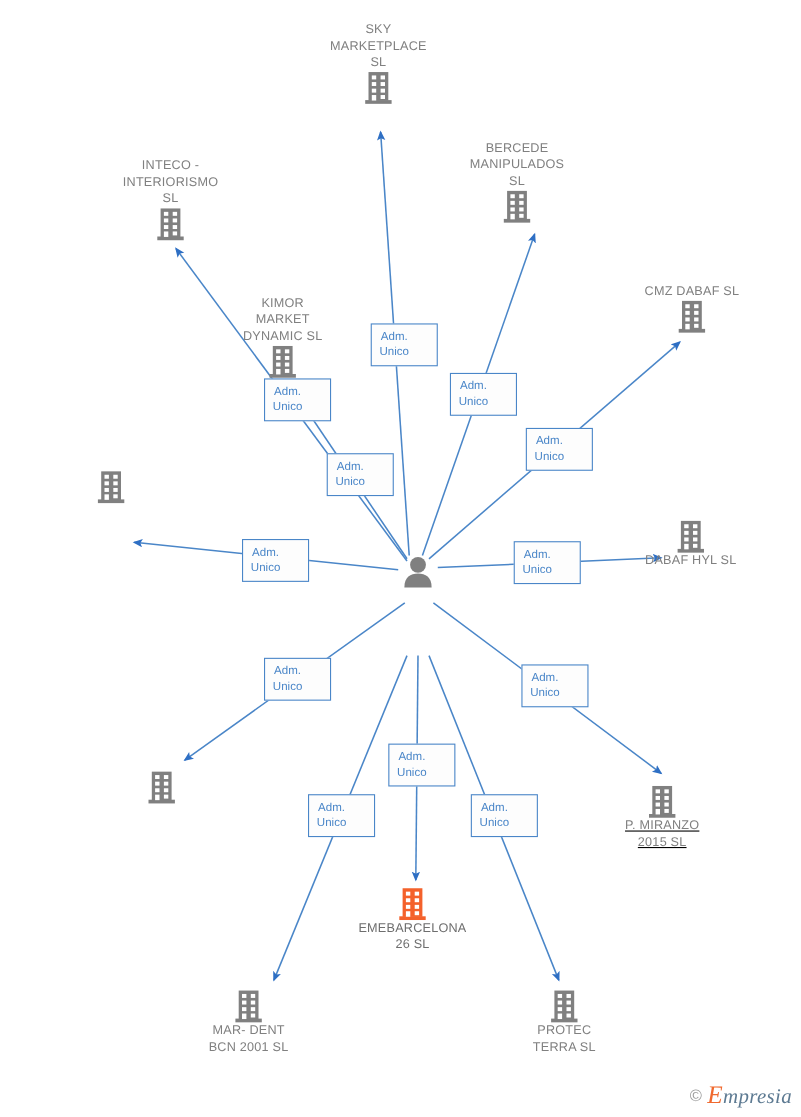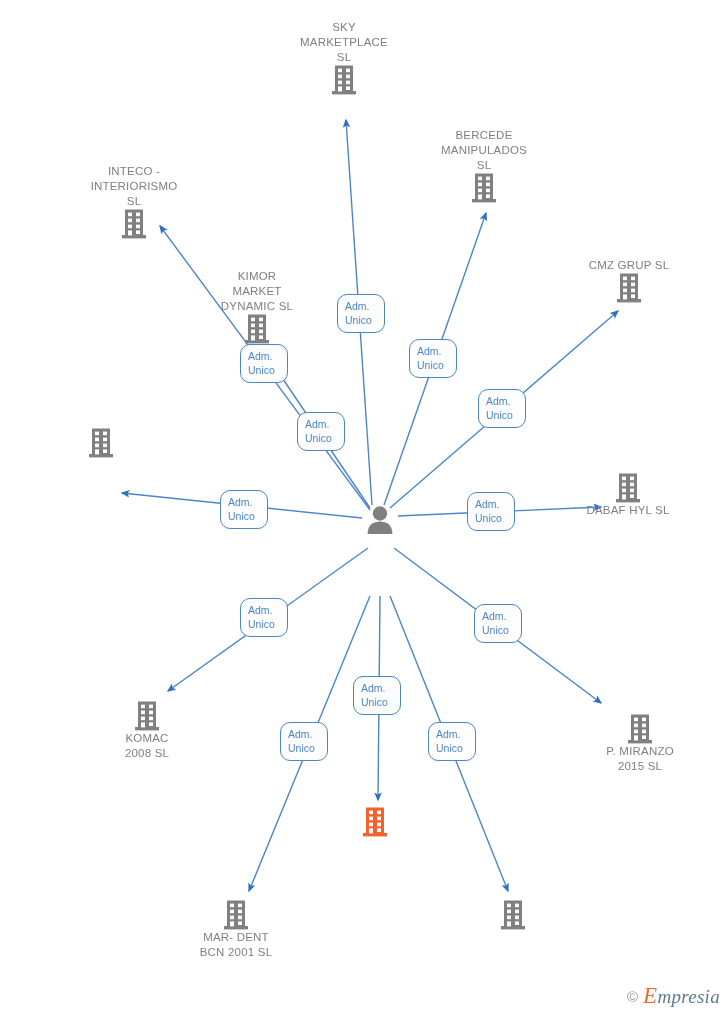--- a/index.html
+++ b/index.html
@@ -40,28 +40,28 @@
   .node-label.focus {
     color: #6e6e6e;
   }
   .node-icon {
     display: block;
     margin: 0 auto;
   }
   .edge-label {
     position: absolute;
     border: 1.4px solid #4a86c8;
-    border-radius: 10px;
+    border-radius: 0;
     background: #fdfdfd;
     color: #4a86c8;
     font-size: 10.5px;
     line-height: 14px;
     font-family: "Liberation Sans", sans-serif;
-    padding: 4px 12px 5px 7px;
-    text-align: left;
+    padding: 4px 25px 5px 7px;
+    text-align: center;
     white-space: pre-line;
     box-sizing: border-box;
   }
   #watermark {
     position: absolute;
     right: 8px;
     bottom: 6px;
     display: flex;
     align-items: center;
     gap: 5px;
@@ -123,60 +123,60 @@
             <rect x="15" y="3.6" width="4" height="3.6" fill="#ffffff"></rect>
             <rect x="7" y="9.6" width="4" height="3.6" fill="#ffffff"></rect>
             <rect x="15" y="9.6" width="4" height="3.6" fill="#ffffff"></rect>
             <rect x="7" y="15.6" width="4" height="3.6" fill="#ffffff"></rect>
             <rect x="15" y="15.6" width="4" height="3.6" fill="#ffffff"></rect>
             <rect x="7" y="21.4" width="4" height="5" fill="#ffffff"></rect>
             <rect x="15" y="21.4" width="4" height="3.6" fill="#ffffff"></rect>
           </svg>
         </div>
       </div>
-      <div class="node" style="width: 150px; left: 59px; top: 144px; margin-top: 20px;">
+      <div class="node" style="width: 150px; left: 80px; top: 144px;">
         <div class="node-label">INTECO -
 INTERIORISMO
 SL</div>
         <div>
           <svg class="node-icon" width="26" height="30" viewBox="0 0 26 30" xmlns="http://www.w3.org/2000/svg">
             <rect x="4" y="0.5" width="18" height="26" fill="#808080"></rect>
             <rect x="1" y="26" width="24" height="3.4" fill="#808080"></rect>
             <rect x="7" y="3.6" width="4" height="3.6" fill="#ffffff"></rect>
             <rect x="15" y="3.6" width="4" height="3.6" fill="#ffffff"></rect>
             <rect x="7" y="9.6" width="4" height="3.6" fill="#ffffff"></rect>
             <rect x="15" y="9.6" width="4" height="3.6" fill="#ffffff"></rect>
             <rect x="7" y="15.6" width="4" height="3.6" fill="#ffffff"></rect>
             <rect x="15" y="15.6" width="4" height="3.6" fill="#ffffff"></rect>
             <rect x="7" y="21.4" width="4" height="5" fill="#ffffff"></rect>
             <rect x="15" y="21.4" width="4" height="3.6" fill="#ffffff"></rect>
           </svg>
         </div>
       </div>
-      <div class="node" style="width: 150px; left: 409px; top: 128px;">
+      <div class="node" style="width: 150px; left: 395px; top: 128px;">
         <div class="node-label">BERCEDE
 MANIPULADOS
 SL</div>
         <div>
           <svg class="node-icon" width="26" height="30" viewBox="0 0 26 30" xmlns="http://www.w3.org/2000/svg">
             <rect x="4" y="0.5" width="18" height="26" fill="#808080"></rect>
             <rect x="1" y="26" width="24" height="3.4" fill="#808080"></rect>
             <rect x="7" y="3.6" width="4" height="3.6" fill="#ffffff"></rect>
             <rect x="15" y="3.6" width="4" height="3.6" fill="#ffffff"></rect>
             <rect x="7" y="9.6" width="4" height="3.6" fill="#ffffff"></rect>
             <rect x="15" y="9.6" width="4" height="3.6" fill="#ffffff"></rect>
             <rect x="7" y="15.6" width="4" height="3.6" fill="#ffffff"></rect>
             <rect x="15" y="15.6" width="4" height="3.6" fill="#ffffff"></rect>
             <rect x="7" y="21.4" width="4" height="5" fill="#ffffff"></rect>
             <rect x="15" y="21.4" width="4" height="3.6" fill="#ffffff"></rect>
           </svg>
         </div>
       </div>
       <div class="node" style="width: 150px; left: 554px; top: 258px;">
-        <div class="node-label">CMZ GRUP SL</div>
+        <div class="node-label">CMZ DABAF SL</div>
         <div>
           <svg class="node-icon" width="26" height="30" viewBox="0 0 26 30" xmlns="http://www.w3.org/2000/svg">
             <rect x="4" y="0.5" width="18" height="26" fill="#808080"></rect>
             <rect x="1" y="26" width="24" height="3.4" fill="#808080"></rect>
             <rect x="7" y="3.6" width="4" height="3.6" fill="#ffffff"></rect>
             <rect x="15" y="3.6" width="4" height="3.6" fill="#ffffff"></rect>
             <rect x="7" y="9.6" width="4" height="3.6" fill="#ffffff"></rect>
             <rect x="15" y="9.6" width="4" height="3.6" fill="#ffffff"></rect>
             <rect x="7" y="15.6" width="4" height="3.6" fill="#ffffff"></rect>
             <rect x="15" y="15.6" width="4" height="3.6" fill="#ffffff"></rect>
@@ -245,24 +245,22 @@
             <rect x="7" y="3.6" width="4" height="3.6" fill="#ffffff"></rect>
             <rect x="15" y="3.6" width="4" height="3.6" fill="#ffffff"></rect>
             <rect x="7" y="9.6" width="4" height="3.6" fill="#ffffff"></rect>
             <rect x="15" y="9.6" width="4" height="3.6" fill="#ffffff"></rect>
             <rect x="7" y="15.6" width="4" height="3.6" fill="#ffffff"></rect>
             <rect x="15" y="15.6" width="4" height="3.6" fill="#ffffff"></rect>
             <rect x="7" y="21.4" width="4" height="5" fill="#ffffff"></rect>
             <rect x="15" y="21.4" width="4" height="3.6" fill="#ffffff"></rect>
           </svg>
         </div>
-        <div class="node-label">KOMAC
-2008  SL</div>
-      </div>
-      <div class="node" style="width: 150px; left: 565px; top: 714px;">
+      </div>
+      <div class="node" style="width: 150px; left: 527px; top: 714px; text-decoration: underline;">
         <div>
           <svg class="node-icon" width="26" height="30" viewBox="0 0 26 30" xmlns="http://www.w3.org/2000/svg">
             <rect x="4" y="0.5" width="18" height="26" fill="#808080"></rect>
             <rect x="1" y="26" width="24" height="3.4" fill="#808080"></rect>
             <rect x="7" y="3.6" width="4" height="3.6" fill="#ffffff"></rect>
             <rect x="15" y="3.6" width="4" height="3.6" fill="#ffffff"></rect>
             <rect x="7" y="9.6" width="4" height="3.6" fill="#ffffff"></rect>
             <rect x="15" y="9.6" width="4" height="3.6" fill="#ffffff"></rect>
             <rect x="7" y="15.6" width="4" height="3.6" fill="#ffffff"></rect>
             <rect x="15" y="15.6" width="4" height="3.6" fill="#ffffff"></rect>
@@ -281,22 +279,24 @@
             <rect x="7" y="3.6" width="4" height="3.6" fill="#ffffff"></rect>
             <rect x="15" y="3.6" width="4" height="3.6" fill="#ffffff"></rect>
             <rect x="7" y="9.6" width="4" height="3.6" fill="#ffffff"></rect>
             <rect x="15" y="9.6" width="4" height="3.6" fill="#ffffff"></rect>
             <rect x="7" y="15.6" width="4" height="3.6" fill="#ffffff"></rect>
             <rect x="15" y="15.6" width="4" height="3.6" fill="#ffffff"></rect>
             <rect x="7" y="21.4" width="4" height="5" fill="#ffffff"></rect>
             <rect x="15" y="21.4" width="4" height="3.6" fill="#ffffff"></rect>
           </svg>
         </div>
-      </div>
-      <div class="node" style="width: 150px; left: 161px; top: 900px;">
+        <div class="node-label focus">EMEBARCELONA
+26  SL</div>
+      </div>
+      <div class="node" style="width: 150px; left: 151px; top: 900px;">
         <div>
           <svg class="node-icon" width="26" height="30" viewBox="0 0 26 30" xmlns="http://www.w3.org/2000/svg">
             <rect x="4" y="0.5" width="18" height="26" fill="#808080"></rect>
             <rect x="1" y="26" width="24" height="3.4" fill="#808080"></rect>
             <rect x="7" y="3.6" width="4" height="3.6" fill="#ffffff"></rect>
             <rect x="15" y="3.6" width="4" height="3.6" fill="#ffffff"></rect>
             <rect x="7" y="9.6" width="4" height="3.6" fill="#ffffff"></rect>
             <rect x="15" y="9.6" width="4" height="3.6" fill="#ffffff"></rect>
             <rect x="7" y="15.6" width="4" height="3.6" fill="#ffffff"></rect>
             <rect x="15" y="15.6" width="4" height="3.6" fill="#ffffff"></rect>
@@ -315,20 +315,22 @@
             <rect x="7" y="3.6" width="4" height="3.6" fill="#ffffff"></rect>
             <rect x="15" y="3.6" width="4" height="3.6" fill="#ffffff"></rect>
             <rect x="7" y="9.6" width="4" height="3.6" fill="#ffffff"></rect>
             <rect x="15" y="9.6" width="4" height="3.6" fill="#ffffff"></rect>
             <rect x="7" y="15.6" width="4" height="3.6" fill="#ffffff"></rect>
             <rect x="15" y="15.6" width="4" height="3.6" fill="#ffffff"></rect>
             <rect x="7" y="21.4" width="4" height="5" fill="#ffffff"></rect>
             <rect x="15" y="21.4" width="4" height="3.6" fill="#ffffff"></rect>
           </svg>
         </div>
+        <div class="node-label">PROTEC
+TERRA SL</div>
       </div>
       <div class="node" style="width: 150px; left: 305px; top: 505px;">
         <div>
           <svg class="node-icon" width="30" height="30" viewBox="0 0 30 30" xmlns="http://www.w3.org/2000/svg">
             <circle cx="15" cy="8.5" r="7.2" fill="#808080"></circle>
             <path d="M2.6 29 C2.6 19.6 8.2 16.4 15 16.4 C21.8 16.4 27.4 19.6 27.4 29 Z" fill="#808080"></path>
           </svg>
         </div>
       </div>
     </div>

